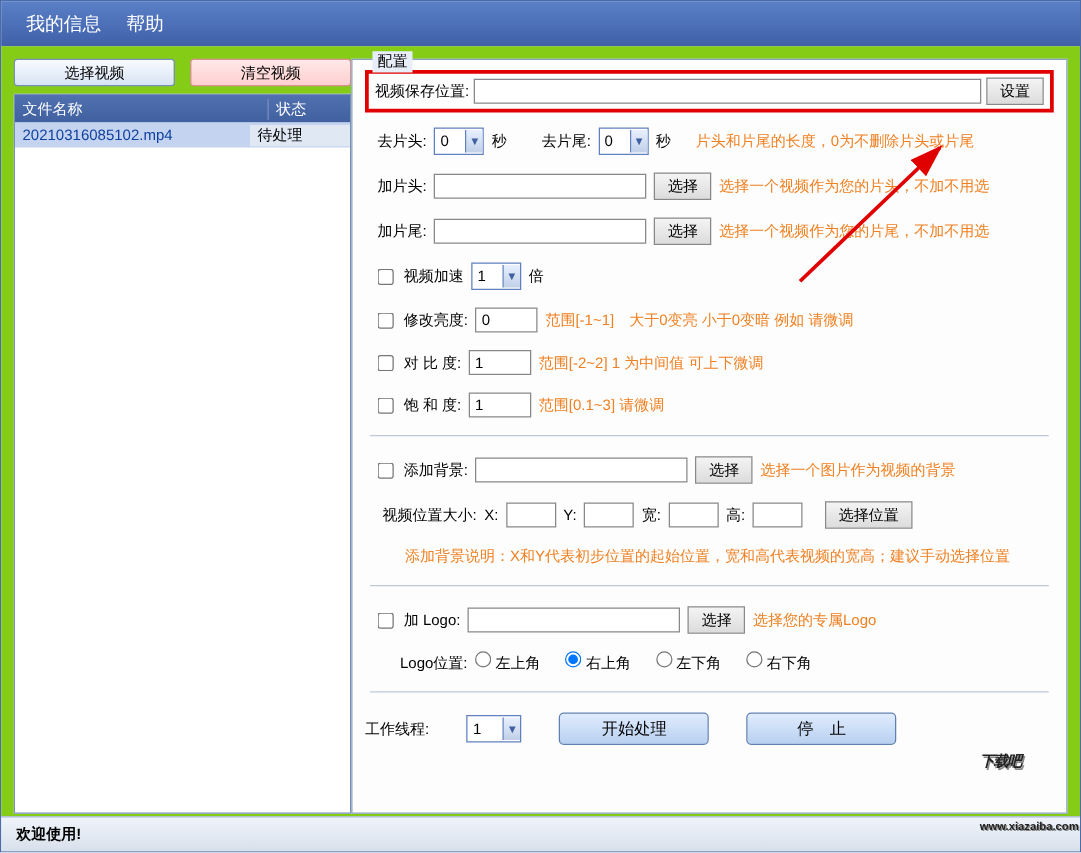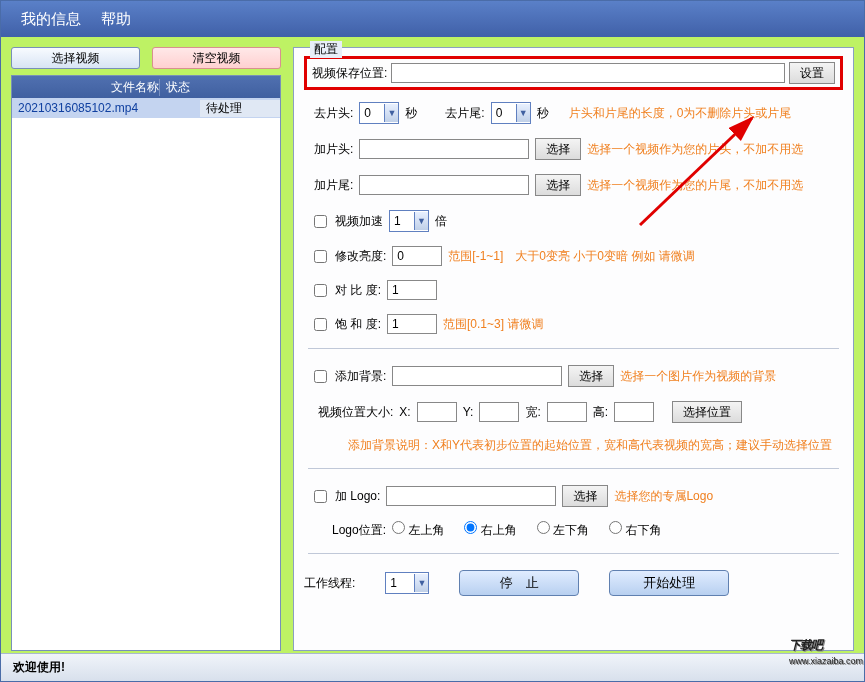--- a/index.html
+++ b/index.html
@@ -9,30 +9,30 @@
 
 .titlebar { height: 26px; background: linear-gradient(#e8f0ff, #d0dcf0); display: flex; align-items: center; padding: 0 6px; border-bottom: 1px solid #a8b8d0; }
 .titlebar .icon { width: 16px; height: 16px; background: linear-gradient(#ffd060, #f0a020); border-radius: 2px; margin-right: 6px; }
 .titlebar .title { flex: 1; color: #333; font-weight: bold; }
 .titlebar .btns { display: flex; gap: 4px; }
 .titlebar .btn { width: 18px; height: 18px; border-radius: 50%; background: linear-gradient(#f0f4ff,#c0d0e8); border: 1px solid #8090b0; display: flex; align-items: center; justify-content: center; font-size: 11px; color: #4060a0; cursor: pointer; font-weight:bold; }
 
 .menubar { height: 36px; background: linear-gradient(#5a80c8, #4060a8); display: flex; align-items: center; padding: 0 20px; gap: 20px; }
 .menubar .menu { color: #fff; font-size: 15px; cursor: pointer; }
 
-.content { flex: 1; display: flex; padding: 10px 10px 2px 10px; gap: 12px; background:#bef264; }
+.content { flex: 1; display: flex; padding: 10px 10px 2px 10px; gap: 0; background:#84cc16; }
 
 .left { width: 270px; display: flex; flex-direction: column; }
 .left-buttons { display: flex; gap: 12px; margin-bottom: 6px; }
 .wide-btn { flex: 1; height: 22px; background: linear-gradient(#f8fbff,#d8e4f4); border: 1px solid #7890b8; border-radius: 3px; cursor: pointer; text-align: center; line-height: 20px; }
 .wide-btn.clear { background: linear-gradient(#ffe8e8,#ffd0d0); border-color: #d89090; }
 
 .file-table { border: 1px solid #7890b8; background: #fff; flex: 1; }
 .th-row { display: flex; background: linear-gradient(#5070b0,#4060a0); color: #fff; height: 22px; align-items: center; }
-.th-name { width: 148px; padding-left: 6px; border-right: 1px solid #7890c0; text-align: right; }
+.th-name { width: 203px; padding-left: 6px; border-right: 1px solid #7890c0; }
 .th-status { flex: 1; padding-left: 6px; }
 .tr-row { display: flex; height: 20px; align-items: center; background: #c4d4f0; }
 .td-name { width: 188px; padding-left: 6px; color: #1040a0; }
 .td-status { flex: 1; padding-left: 6px; background: #e0e8f4; }
 
 .right { flex: 1; border: 1px solid #8aa0c0; background: #fdfdfe; padding: 4px 10px 10px 10px; position: relative; }
 .config-title { position: absolute; top: -7px; left: 16px; background: #e8eef8; padding: 0 4px; font-size: 12px; }
 
 .save-row { border: 3px solid #e00000; padding: 3px 5px; display: flex; align-items: center; gap: 4px; margin-top: 4px; margin-bottom: 12px; }
 .save-label { white-space: nowrap; }
@@ -50,21 +50,21 @@
 .w40 { width: 40px; }
 .chk { width: 13px; height: 13px; margin-right: 2px; }
 
 .divider { border-top: 1px solid #c0c8d8; margin: 6px 4px 16px 4px; }
 
 .big-btn { width: 120px; height: 26px; background: linear-gradient(#e0ecff,#b8d0f0); border: 1px solid #6080b0; border-radius: 4px; cursor: pointer; font-size: 13px; text-align:center; line-height:24px;}
 
 .statusbar { height: 28px; background: linear-gradient(#f0f4fa,#d8e0ec); border-top: 1px solid #a8b8d0; display: flex; align-items: center; padding: 0 12px; font-weight: bold; }
 
 .watermark { position: absolute; right: 2px; bottom: 16px; font-size: 28px; font-weight: 900; font-style: italic; color: #222; text-shadow: 1px 1px 0 #888; pointer-events: none; letter-spacing:-1px;}
-.watermark .sub { font-size: 9px; font-weight: normal; font-style: normal; display:block; text-align:left; letter-spacing:0;}
+.watermark .sub { font-size: 9px; font-weight: bold; font-style: normal; display:block; text-align:left; letter-spacing:0;margin-top:36px;}
 
 .arrow-annotation { position: absolute; pointer-events: none; z-index: 10; }
 
 .radio-group { display: flex; gap: 20px; align-items: center; }
 </style>
 </head>
 <body>
 
 <div class="window">
 
@@ -147,20 +147,21 @@
         <input type="checkbox" class="chk" style="">
         <label>修改亮度:</label>
         <input class="txt-input w50" value="0" style="">
         <span class="hint">范围[-1~1]　大于0变亮 小于0变暗  例如 请微调</span>
       </div>
 
       <div class="row">
         <input type="checkbox" class="chk" style="">
         <label>对 比  度:</label>
         <input class="txt-input w50" value="1" style="">
+        <span class="hint">范围[-2~2]  1 为中间值  可上下微调</span>
       </div>
 
       <div class="row">
         <input type="checkbox" class="chk" style="">
         <label>饱 和  度:</label>
         <input class="txt-input w50" value="1" style="">
         <span class="hint">范围[0.1~3]  请微调</span>
       </div>
 
       <div class="divider"></div>
@@ -181,21 +182,21 @@
         <input class="txt-input w40" style="">
         <label>宽:</label>
         <input class="txt-input w40" style="">
         <label>高:</label>
         <input class="txt-input w40" style="">
         <span style="width:6px"></span>
         <button class="small-btn">选择位置</button>
       </div>
 
       <div class="row">
-        <span class="hint" style="margin-left:34px">添加背景说明：X和Y代表初步位置的起始位置，宽和高代表视频的宽高；建议手动选择位置</span>
+        <span class="hint" style="margin-left:22px">添加背景说明：X和Y代表初步位置的起始位置，宽和高代表视频的宽高；建议手动选择位置</span>
       </div>
 
       <div class="divider"></div>
 
       <div class="row">
         <input type="checkbox" class="chk" style="">
         <label>加 Logo:</label>
         <input class="txt-input w170" value="" style="">
         <button class="small-btn">选择</button>
         <span class="hint">选择您的专属Logo</span>
@@ -212,22 +213,22 @@
       </div>
 
       <div class="divider"></div>
 
       <div class="row" style="justify-content:flex-start; gap:30px; padding-left:0;">
         <label>工作线程:</label>
         <div class="num-sel" style="width:44px">
             <span>1</span>
             <span class="arrow">▼</span>
           </div>
+        <div class="big-btn">开始处理</div>
         <div class="big-btn">停　止</div>
-        <div class="big-btn">开始处理</div>
       </div>
 
     </div>
   </div>
 
   <div class="statusbar">
     <span>欢迎使用!</span>
   </div>
 </div>
 

